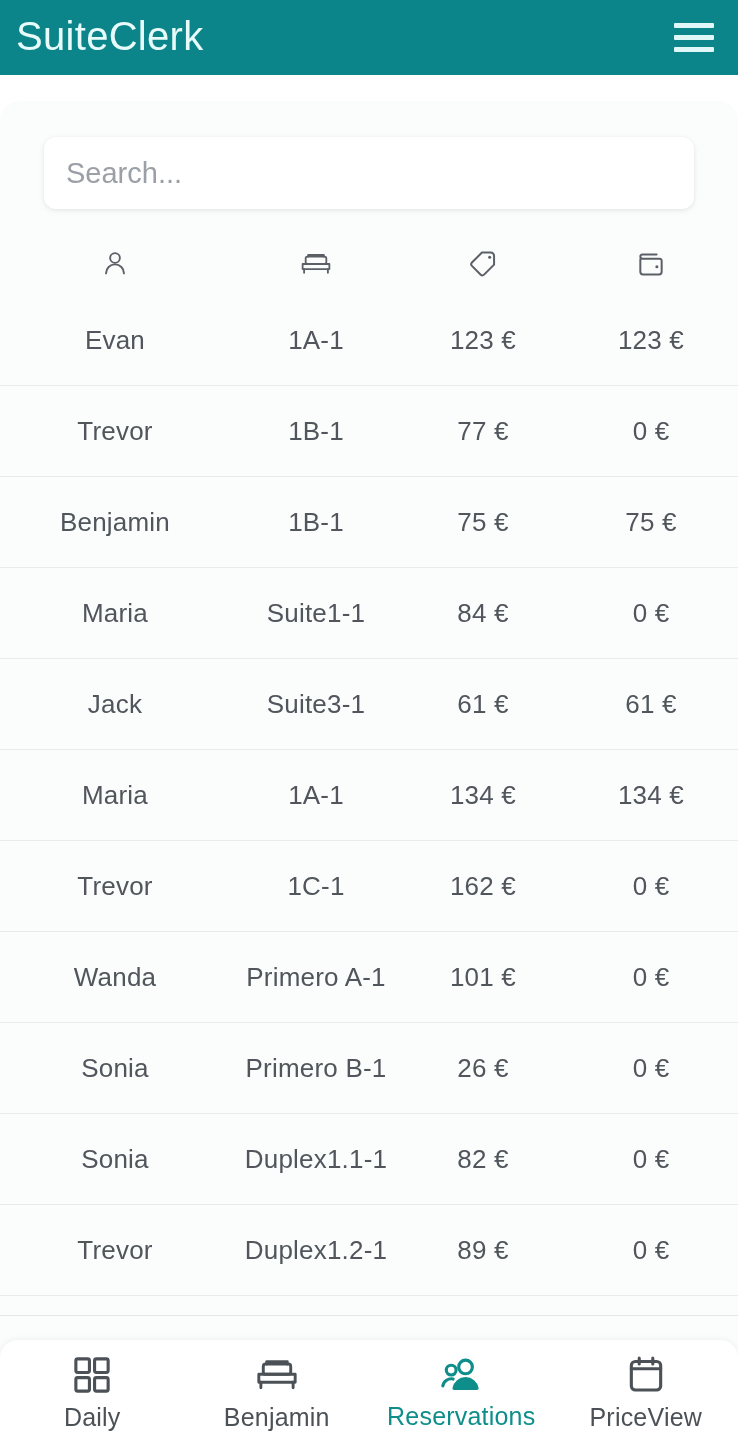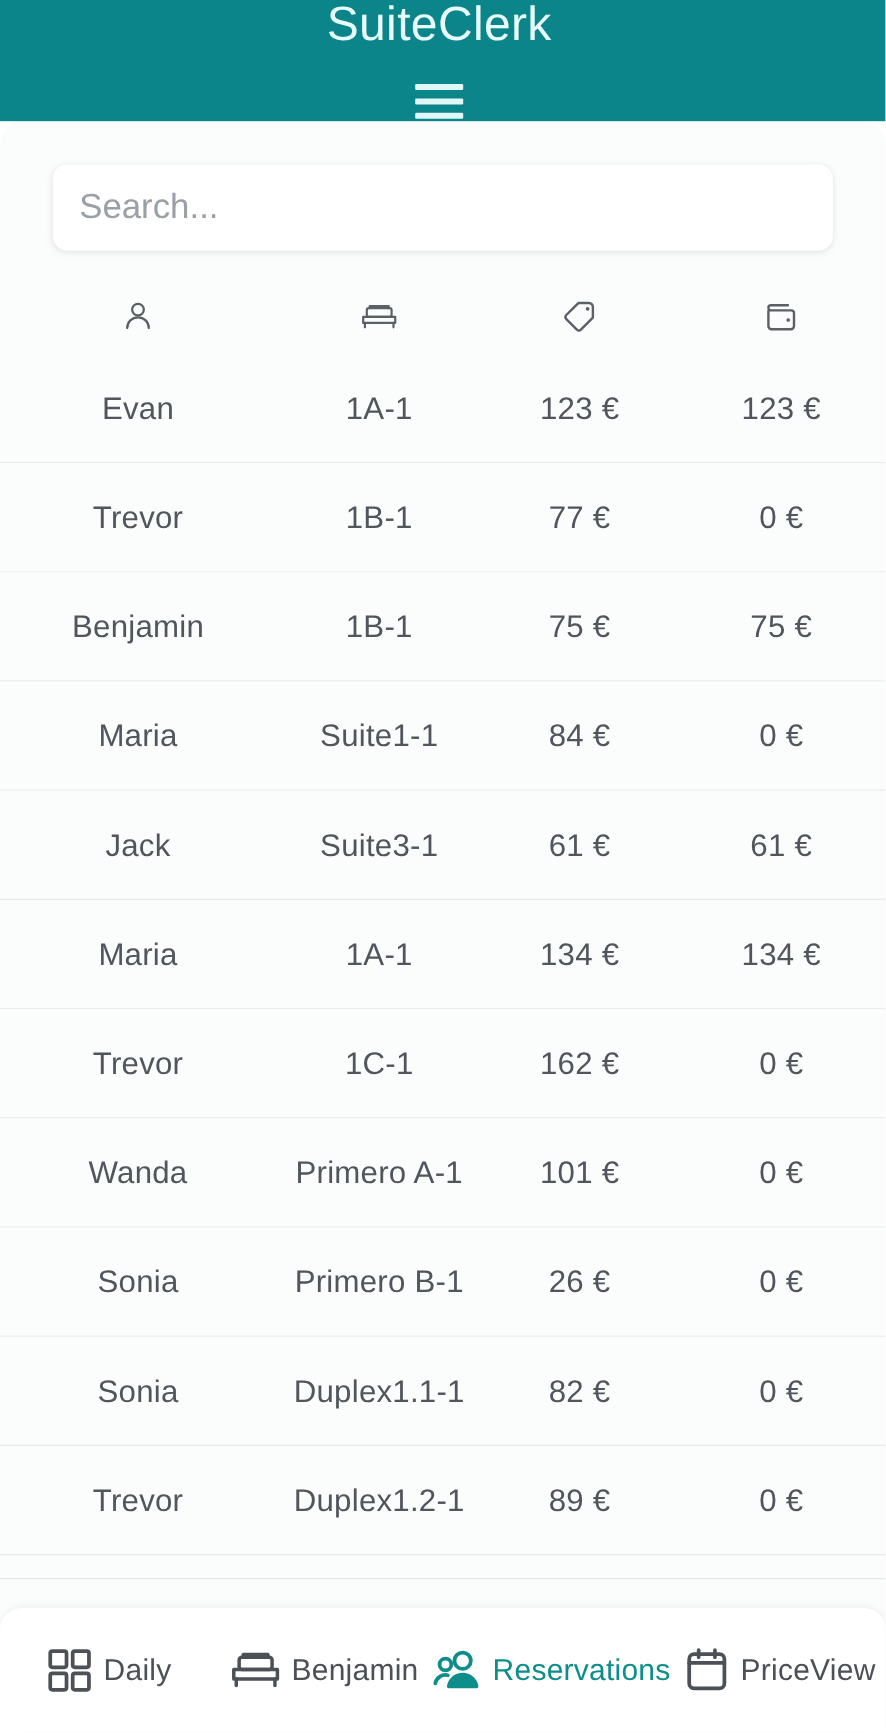--- a/index.html
+++ b/index.html
@@ -11,29 +11,28 @@
   }
 
   body {
     font-family: "Liberation Sans", sans-serif;
     background: #ffffff;
     position: relative;
   }
 
   
   .appbar {
-    height: 101px;
+    height: 75px;
     background: #0b8589;
     display: flex;
     align-items: center;
     justify-content: space-between;
     padding: 0 22px 0 16px;
     position: relative;
     z-index: 5;
-    flex-direction: column;
   }
   .app-title {
     color: #e6fbfa;
     font-size: 40px;
     font-weight: 400;
     letter-spacing: 0.3px;
     line-height: 1;
     padding-bottom: 4px;
   }
   .hamburger {
@@ -135,20 +134,21 @@
     background: #ffffff;
     border-top-left-radius: 18px;
     border-top-right-radius: 18px;
     box-shadow: 0 -1px 6px rgba(0,0,0,0.05);
     display: flex;
     align-items: center;
   }
   .nav-item {
     flex: 1;
     display: flex;
+    flex-direction: column;
     align-items: center;
     justify-content: center;
     gap: 6px;
     cursor: pointer;
   }
   .nav-label {
     font-size: 25px;
     color: #4b5156;
     letter-spacing: 0.2px;
   }

